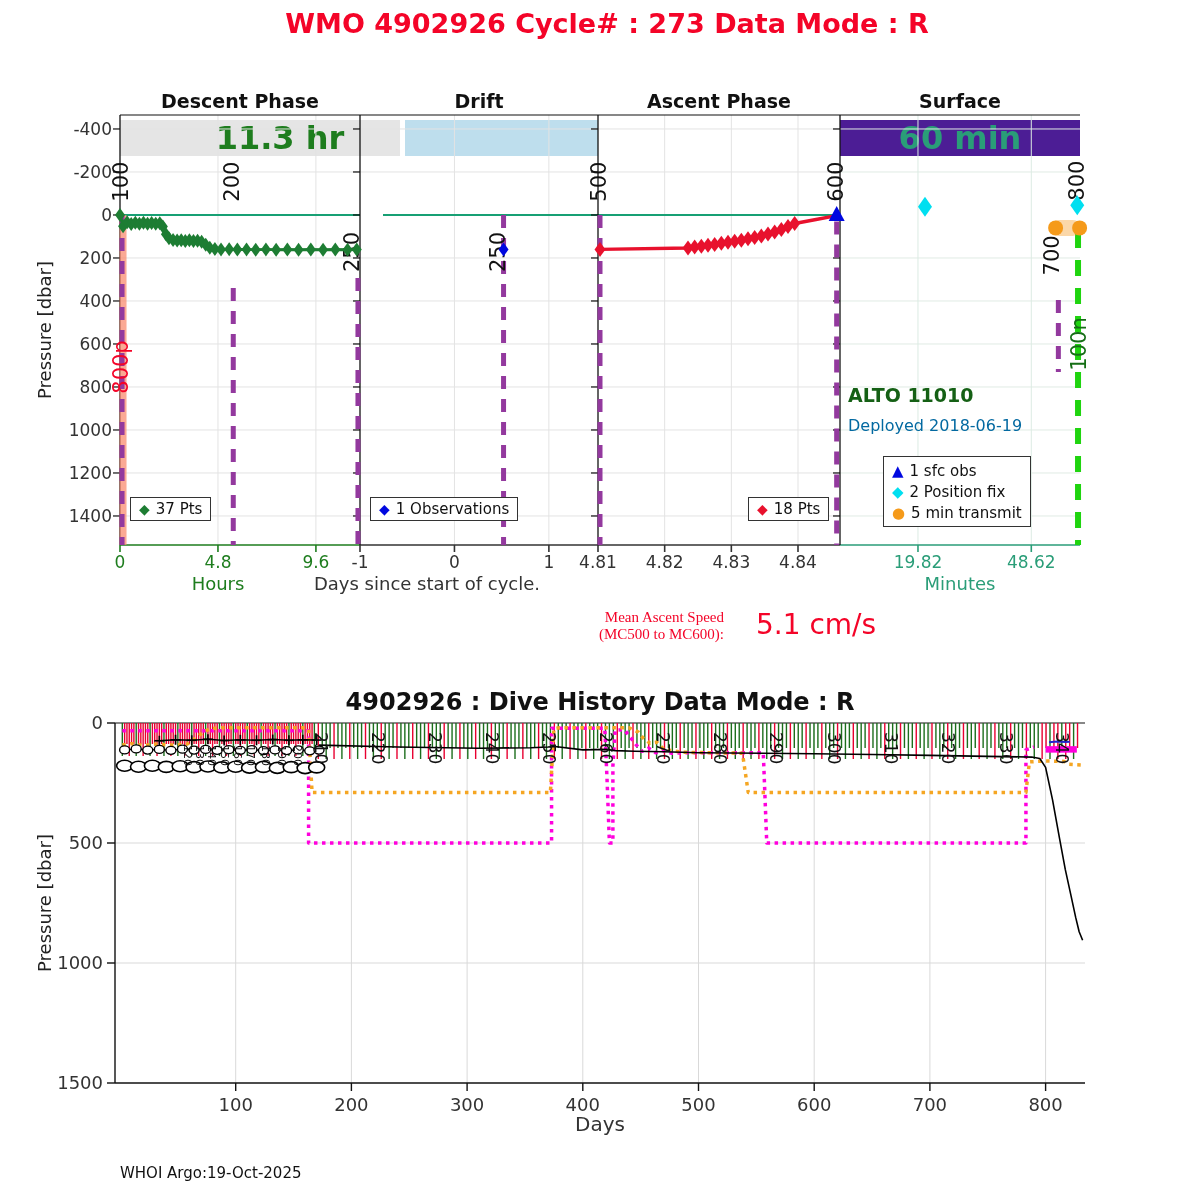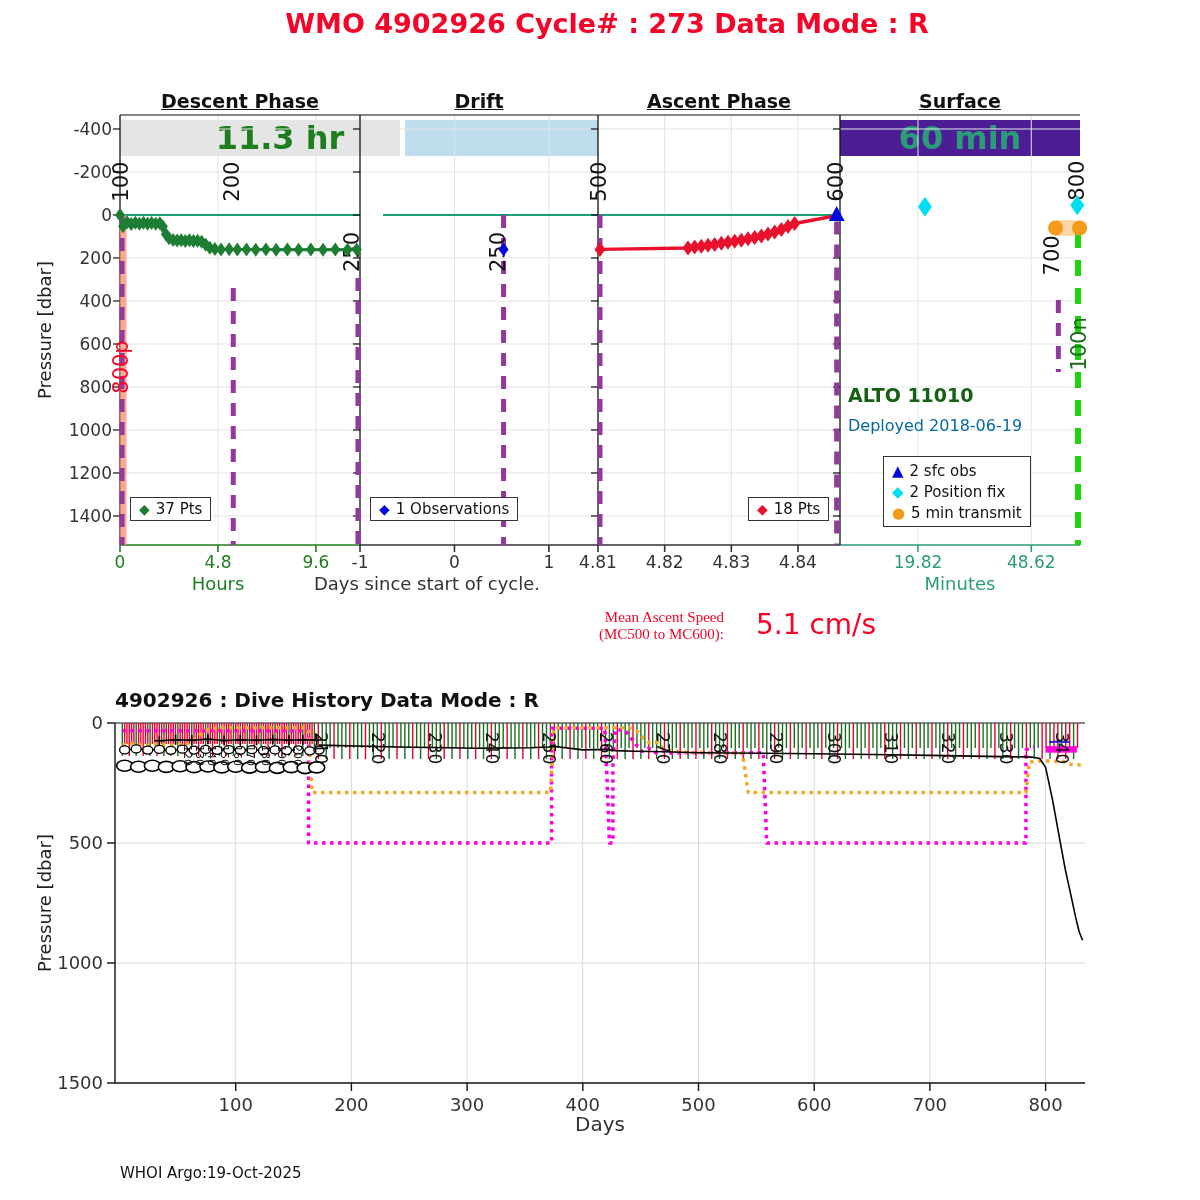--- a/index.html
+++ b/index.html
@@ -1,35 +1,35 @@
 <!DOCTYPE html>
 <html><head>
 <meta charset="utf-8">
 <style>
   html,body{margin:0;padding:0;background:#fff;}
   #stage{position:relative;width:1200px;height:1200px;background:#fff;
          font-family:"DejaVu Sans","Liberation Sans",sans-serif;overflow:hidden;}
   .abs{position:absolute;}
   .fig-title{top:8px;left:0;width:1200px;text-align:center;font-size:27px;font-weight:bold;color:#f40428;z-index:3;padding-left:7px;}
-  .phase-h{top:90px;font-size:19px;font-weight:bold;color:#111;text-align:center;z-index:3;text-decoration:underline;}
+  .phase-h{top:90px;font-size:19px;font-weight:bold;color:#111;text-align:center;z-index:3;}
   .banner{top:120px;height:36px;display:flex;align-items:center;justify-content:center;
           font-size:32px;font-weight:bold;z-index:1;}
   .ylab{transform:translate(-50%,-50%) rotate(-90deg);font-size:18px;color:#222;white-space:nowrap;z-index:3;}
   .xunit{font-size:18px;text-align:center;z-index:3;}
   .legend{background:#fff;border:1.4px solid #333;font-size:15px;color:#111;
           display:flex;align-items:center;gap:6px;padding:2px 8px;z-index:4;white-space:nowrap;}
   .legend .glyph{font-size:14px;line-height:1;}
   .legend3{background:#fff;border:1.4px solid #333;font-size:15px;color:#111;
            padding:3px 8px;z-index:4;white-space:nowrap;}
   .legend3 .row{display:flex;align-items:center;gap:6px;height:21px;}
   .alto{font-size:19px;font-weight:bold;color:#156015;z-index:3;}
   .deployed{font-size:16px;color:#0369a1;z-index:3;}
   .speed-lbl{font-size:15px;color:#f40428;text-align:right;line-height:1.15;z-index:3;}
   .speed-val{font-size:28px;color:#f40428;z-index:3;}
-  .sub-title{font-size:20px;font-weight:bold;color:#111;z-index:3;}
+  .sub-title{font-size:24px;font-weight:bold;color:#111;text-align:center;z-index:3;}
   .footer{font-size:15px;color:#111;z-index:3;}
   svg{position:absolute;top:0;left:0;z-index:2;}
 </style>
 </head>
 <body>
 
 <div id="stage">
 
   <div class="abs banner" id="banner0" style="left: 120px; width: 240px; background: #e5e5e5; color: rgb(30, 125, 30); padding-left: 40px;">
     <span>11.3 hr</span>
@@ -684,21 +684,21 @@
     <span>1 Observations</span>
     </div>
   <div class="abs legend" style="left:748px;top:497px;">
     <span class="glyph" style="color:#e8112d;">◆</span>
     <span>18 Pts</span>
     </div>
 
   <div class="abs legend3" style="left:883px;top:456px;">
     <div class="row">
         <span class="glyph" style="color:#0008e0;">▲</span>
-      <span>2 sfc obs</span>
+      <span>1 sfc obs</span>
       </div>
     <div class="row">
         <span class="glyph" style="color:#00dff0;">◆</span>
       <span>2 Position fix</span>
       </div>
     <div class="row">
         <span class="glyph" style="color:#f59a1a;">●</span>
       <span>5 min transmit</span>
       </div>
   </div>

